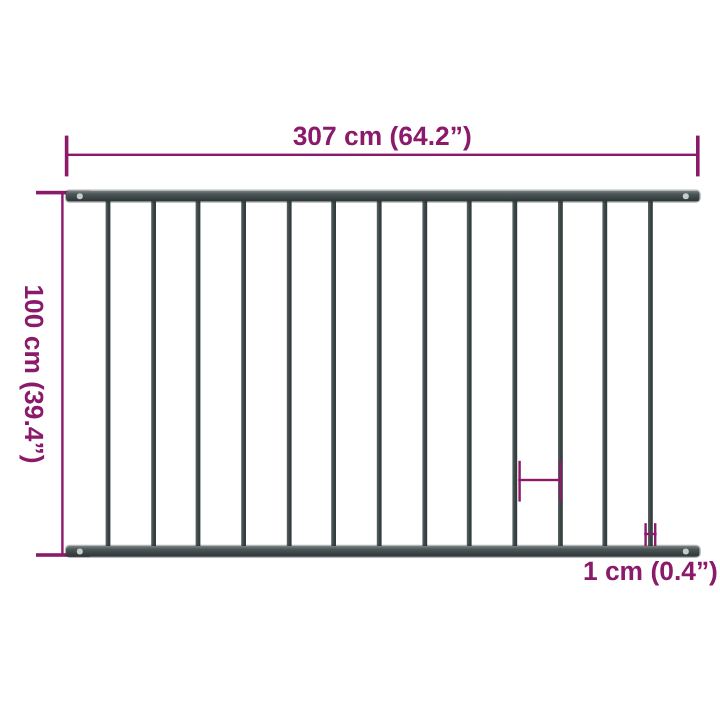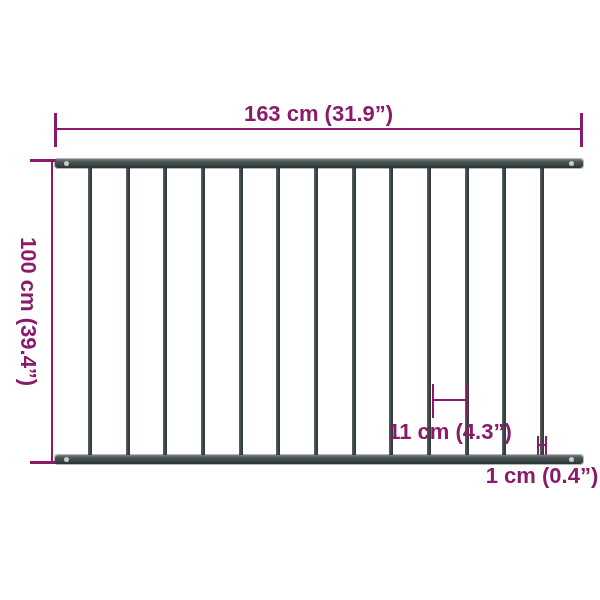--- a/index.html
+++ b/index.html
@@ -78,21 +78,21 @@
   .t-tick-l { left: 537px; top: 436px; width: 2px; height: 19px; z-index: 4; }
   .t-tick-r { left: 545px; top: 436px; width: 2px; height: 19px; z-index: 4; }
   .t-conn   { left: 537px; top: 444px; width: 10px; height: 2px; z-index: 4; }
   .t-label  { left: 442px; top: 464px; width: 200px; z-index: 5; }
 </style>
 </head>
 <body>
 
 <div class="stage">
 
-  <div class="dim-text w-label">163 cm (31.9”)</div>
+  <div class="dim-text w-label">307 cm (64.2”)</div>
   <div class="dim-line w-line"></div>
   <div class="dim-line w-tick-l"></div>
   <div class="dim-line w-tick-r"></div>
 
   <div class="dim-text h-label">100 cm (39.4”)</div>
   <div class="dim-line h-line"></div>
   <div class="dim-line h-tick-t"></div>
   <div class="dim-line h-tick-b"></div>
 
   <div class="bars">
@@ -115,20 +115,19 @@
     <span class="screw screw-right"></span>
   </div>
   <div class="rail rail-bottom">
     <span class="screw screw-left"></span>
     <span class="screw screw-right"></span>
   </div>
 
   <div class="dim-line g-tick-l"></div>
   <div class="dim-line g-tick-r"></div>
   <div class="dim-line g-conn"></div>
-  <div class="dim-text g-label">11 cm (4.3”)</div>
 
   <div class="dim-line t-tick-l"></div>
   <div class="dim-line t-tick-r"></div>
   <div class="dim-line t-conn"></div>
   <div class="dim-text t-label">1 cm (0.4”)</div>
 
 </div>
 
 </body></html>

